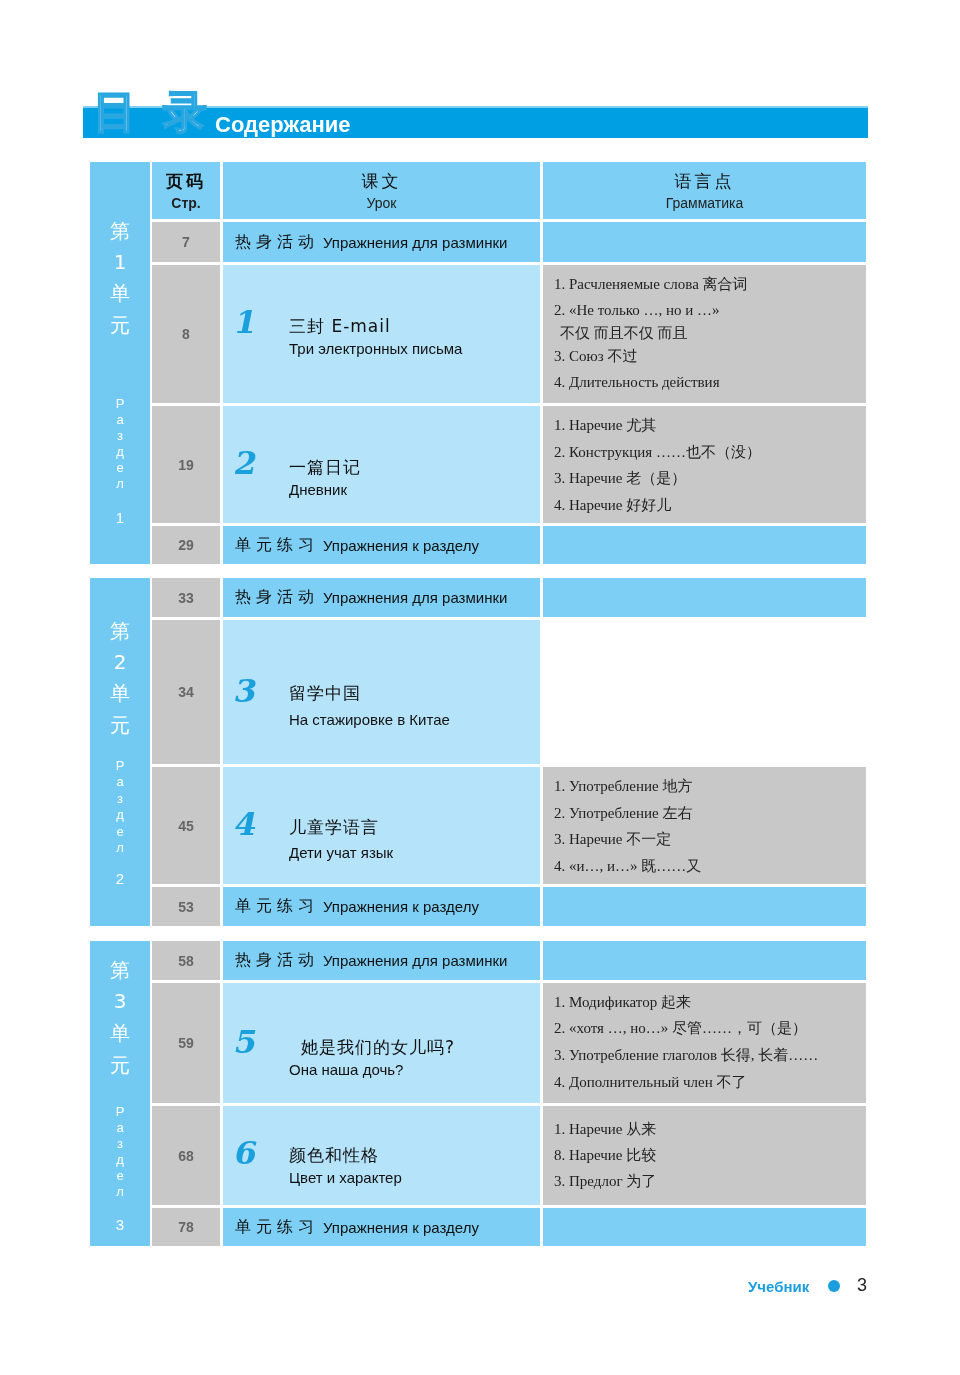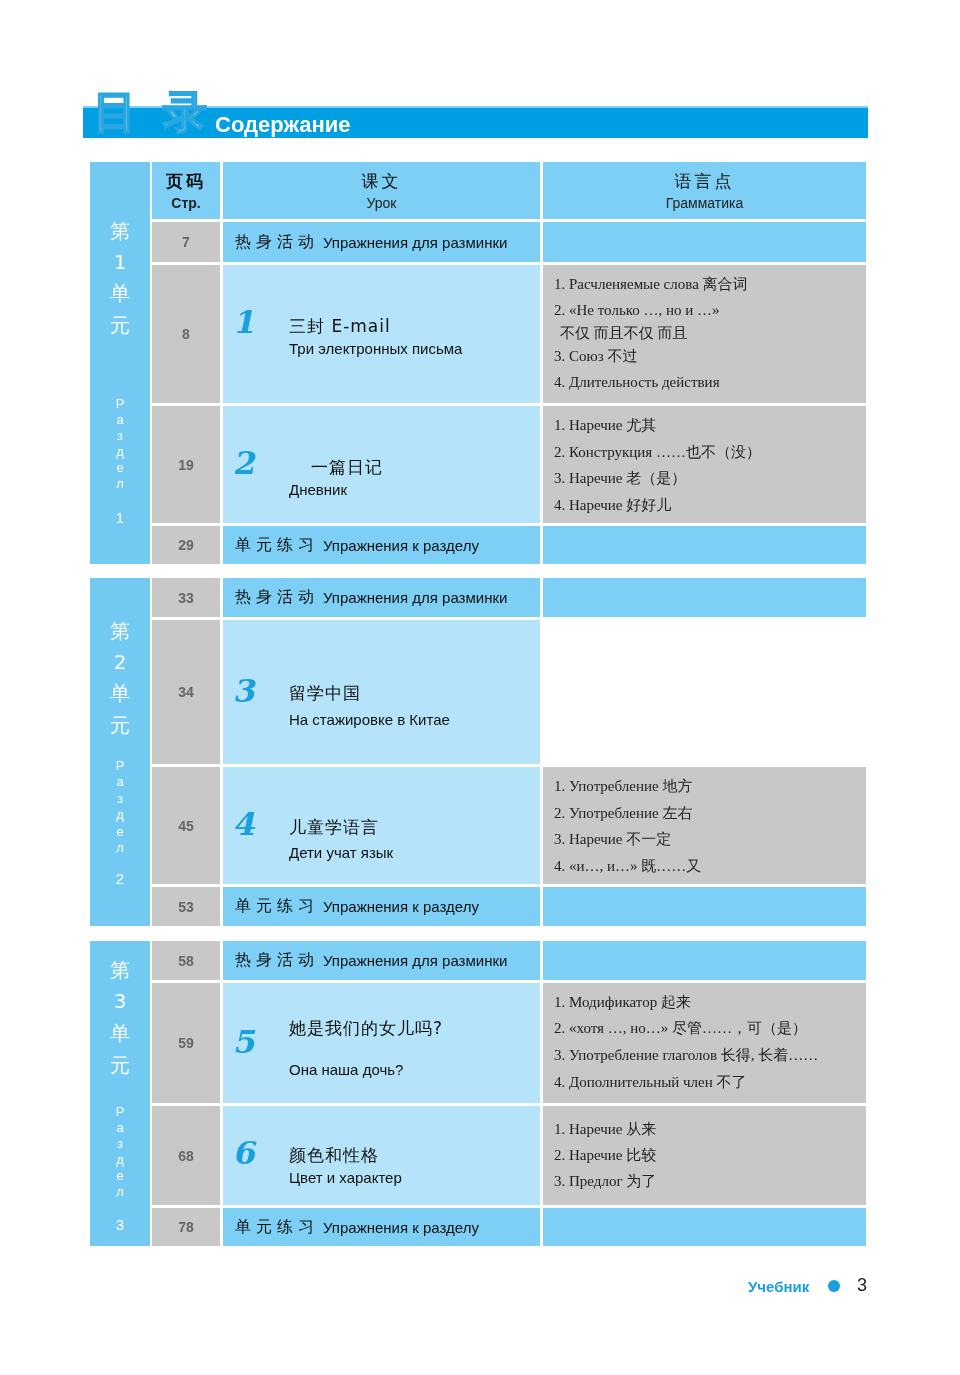--- a/index.html
+++ b/index.html
@@ -109,21 +109,21 @@
         <div class="gram-item" style="top:82px;">3. Союз 不过</div>
         <div class="gram-item" style="top:109px;">4. Длительность действия</div>
       </div>
     </div>
   </div>
 
   <div class="row" style="top:244px; height:117px;">
     <div class="cell-page">19</div>
     <div class="cell-lesson light-blue">
       <span class="lesson-num" style="top:38px;">2</span>
-      <span class="lesson-zh" style="top:50px;margin-left:22px;">一篇日记</span>
+      <span class="lesson-zh" style="top:50px;">一篇日记</span>
       <span class="lesson-ru" style="top:75px;">Дневник</span>
     </div>
     <div class="cell-gram grey">
       <div class="gram-list">
         <div class="gram-item" style="top:10px;">1. Наречие 尤其</div>
         <div class="gram-item" style="top:37px;">2. Конструкция ……也不（没）</div>
         <div class="gram-item" style="top:63px;">3. Наречие 老（是）</div>
         <div class="gram-item" style="top:90px;">4. Наречие 好好儿</div>
       </div>
     </div>
@@ -220,21 +220,21 @@
       <span class="zh">热身活动</span>
       <span class="ru">Упражнения для разминки</span>
     </div>
     <div class="cell-gram dark-blue"></div>
   </div>
 
   <div class="row" style="top:42px; height:120px;">
     <div class="cell-page">59</div>
     <div class="cell-lesson light-blue">
       <span class="lesson-num" style="top:40px;">5</span>
-      <span class="lesson-zh" style="top:34px;">她是我们的女儿吗?</span>
+      <span class="lesson-zh" style="top:53px;margin-left:12px;">她是我们的女儿吗?</span>
       <span class="lesson-ru" style="top:78px;">Она наша дочь?</span>
     </div>
     <div class="cell-gram grey">
       <div class="gram-list">
         <div class="gram-item" style="top:10px;">1. Модификатор 起来</div>
         <div class="gram-item" style="top:36px;">2. «хотя …, но…» 尽管……，可（是）</div>
         <div class="gram-item" style="top:63px;">3. Употребление глаголов 长得, 长着……</div>
         <div class="gram-item" style="top:90px;">4. Дополнительный член 不了</div>
       </div>
     </div>
@@ -243,21 +243,21 @@
   <div class="row" style="top:165px; height:99px;">
     <div class="cell-page">68</div>
     <div class="cell-lesson light-blue">
       <span class="lesson-num" style="top:28px;">6</span>
       <span class="lesson-zh" style="top:38px;">颜色和性格</span>
       <span class="lesson-ru" style="top:63px;">Цвет и характер</span>
     </div>
     <div class="cell-gram grey">
       <div class="gram-list">
         <div class="gram-item" style="top:14px;">1. Наречие 从来</div>
-        <div class="gram-item" style="top:40px;">2. Наречие 比较</div>
+        <div class="gram-item" style="top:40px;">8. Наречие 比较</div>
         <div class="gram-item" style="top:66px;">3. Предлог 为了</div>
       </div>
     </div>
   </div>
 
   <div class="row" style="top:267px; height:38px;">
     <div class="cell-page">78</div>
     <div class="cell-lesson dark-blue simple">
       <span class="zh">单元练习</span>
       <span class="ru">Упражнения к разделу</span>

